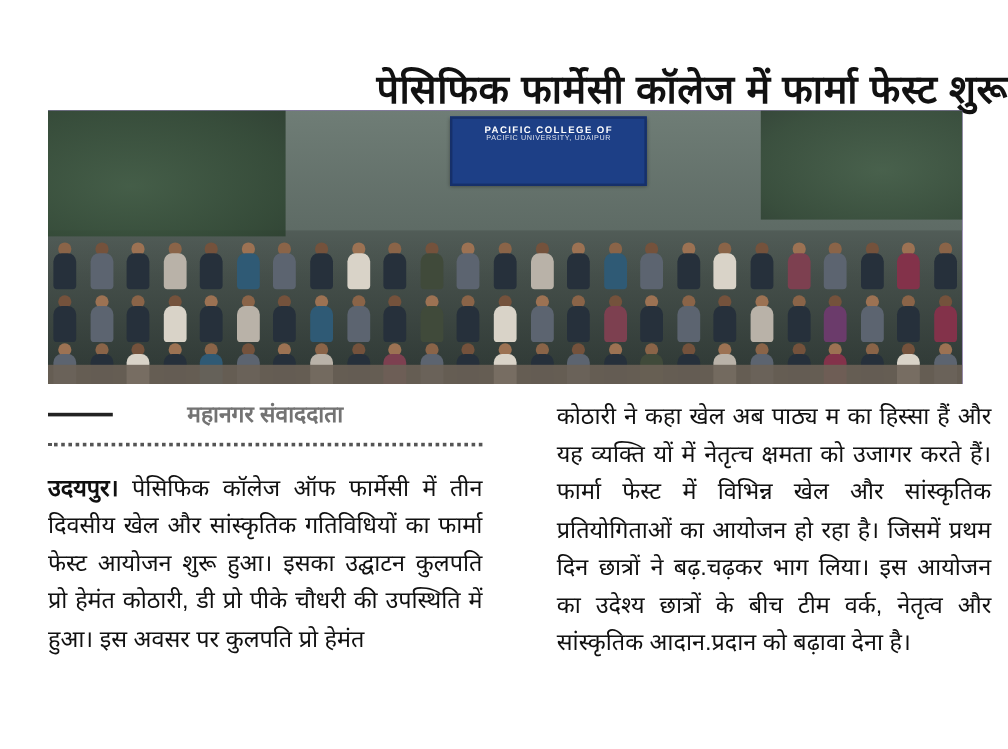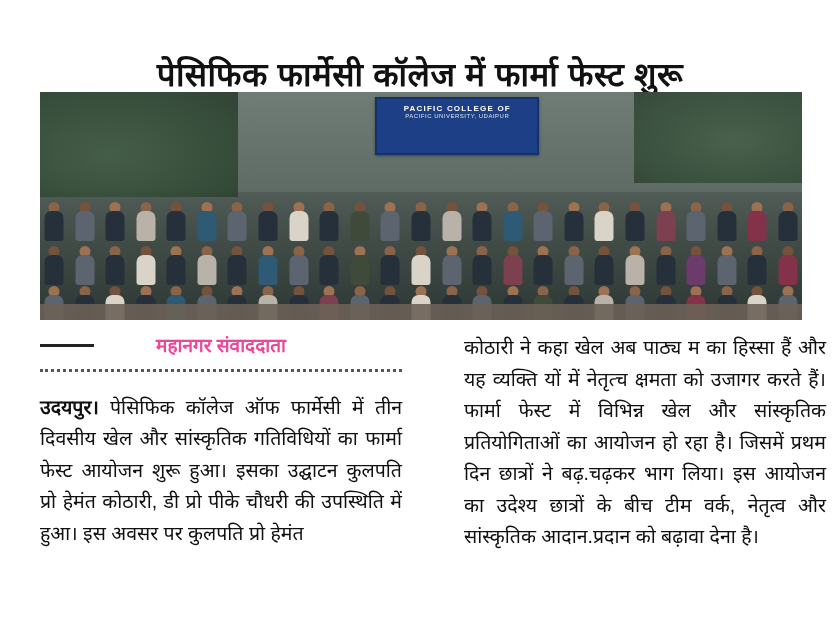--- a/index.html
+++ b/index.html
@@ -19,21 +19,21 @@
     height: 624px;
     background: #ffffff;
     box-sizing: border-box;
   }
   
   .headline {
     position: absolute;
     left: 0;
     top: 34px;
     width: 840px;
-    text-align: center;
+    text-align: right;
     font-family: "Liberation Sans", sans-serif;
     font-weight: bold;
     font-size: 33px;
     letter-spacing: 0.5px;
     color: #111111;
     line-height: 1.15;
   }
   
   .photo-wrap {
     position: absolute;
@@ -174,21 +174,21 @@
     position: absolute;
     top: 0;
     width: 362px;
   }
   .col-left { left: 0; }
   .col-right { left: 424px; }
   .byline {
     font-family: "Liberation Sans", sans-serif;
     font-weight: bold;
     font-size: 19px;
-    color: #ec4899;
+    color: #737373;
     text-align: center;
     padding: 0 0 5px 0;
     position: relative;
   }
   .byline .rule-left,
   .byline .rule-right {
     position: absolute;
     top: 12px;
     width: 54px;
     height: 3px;

